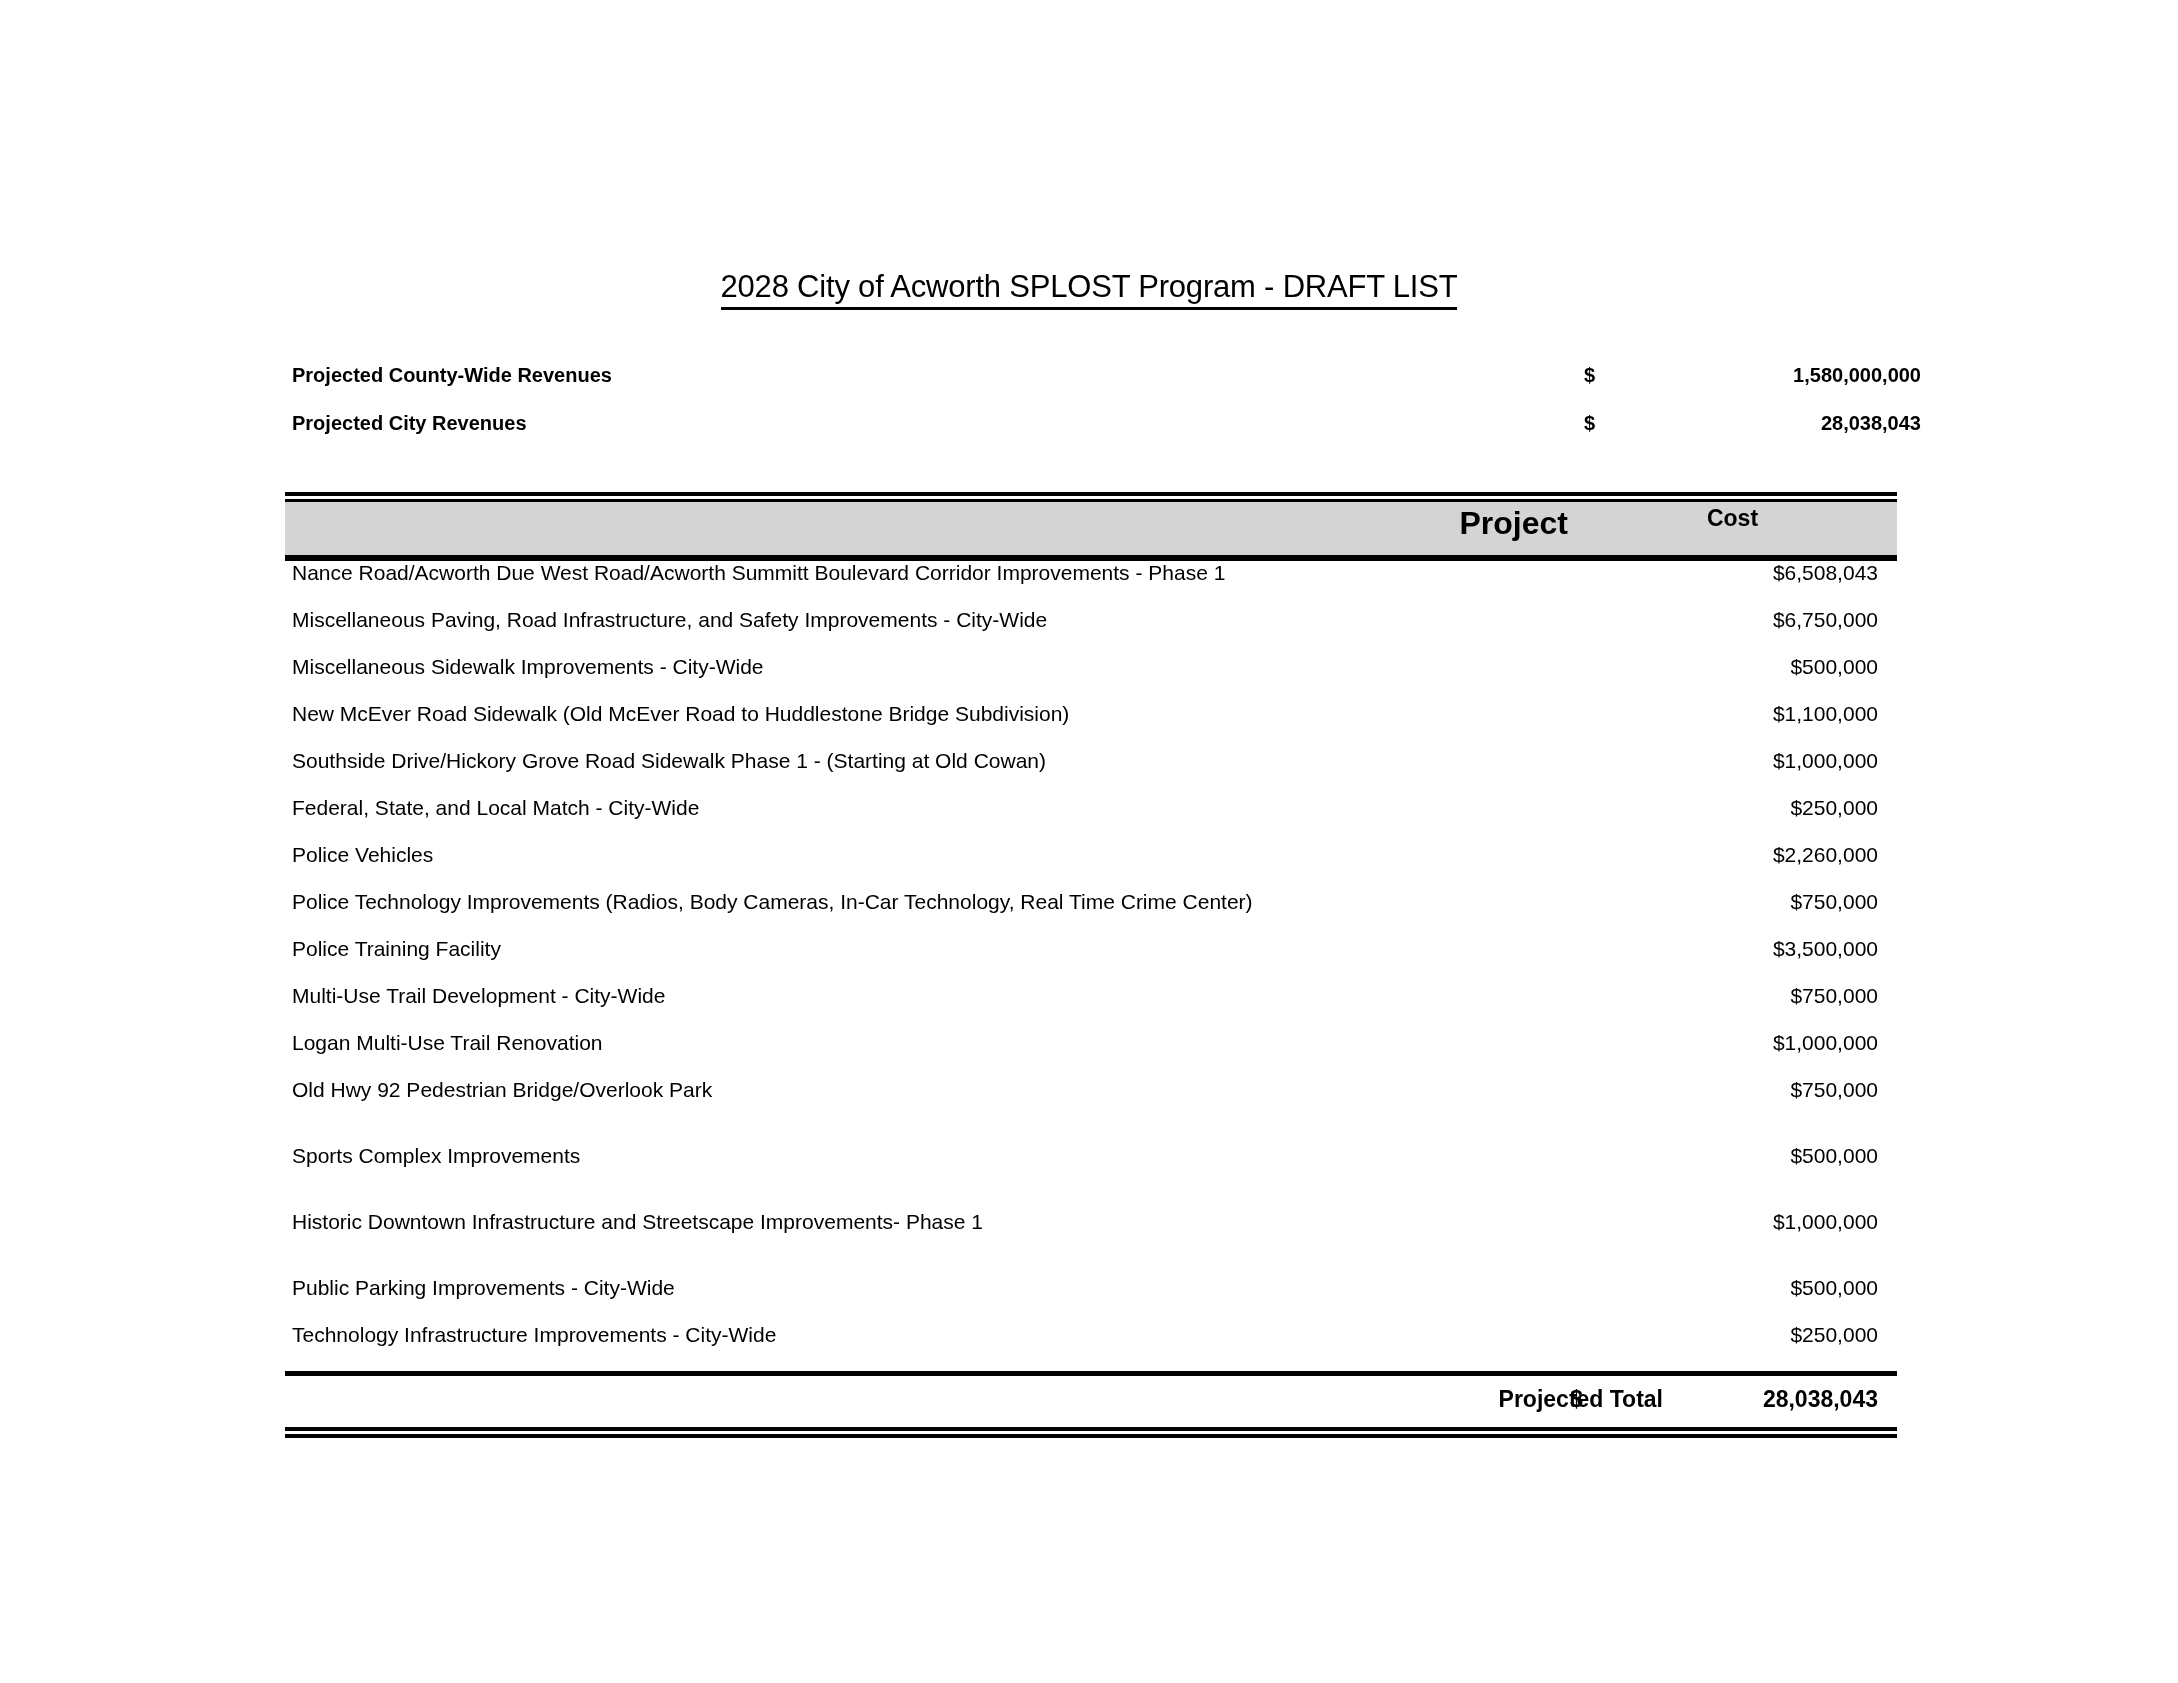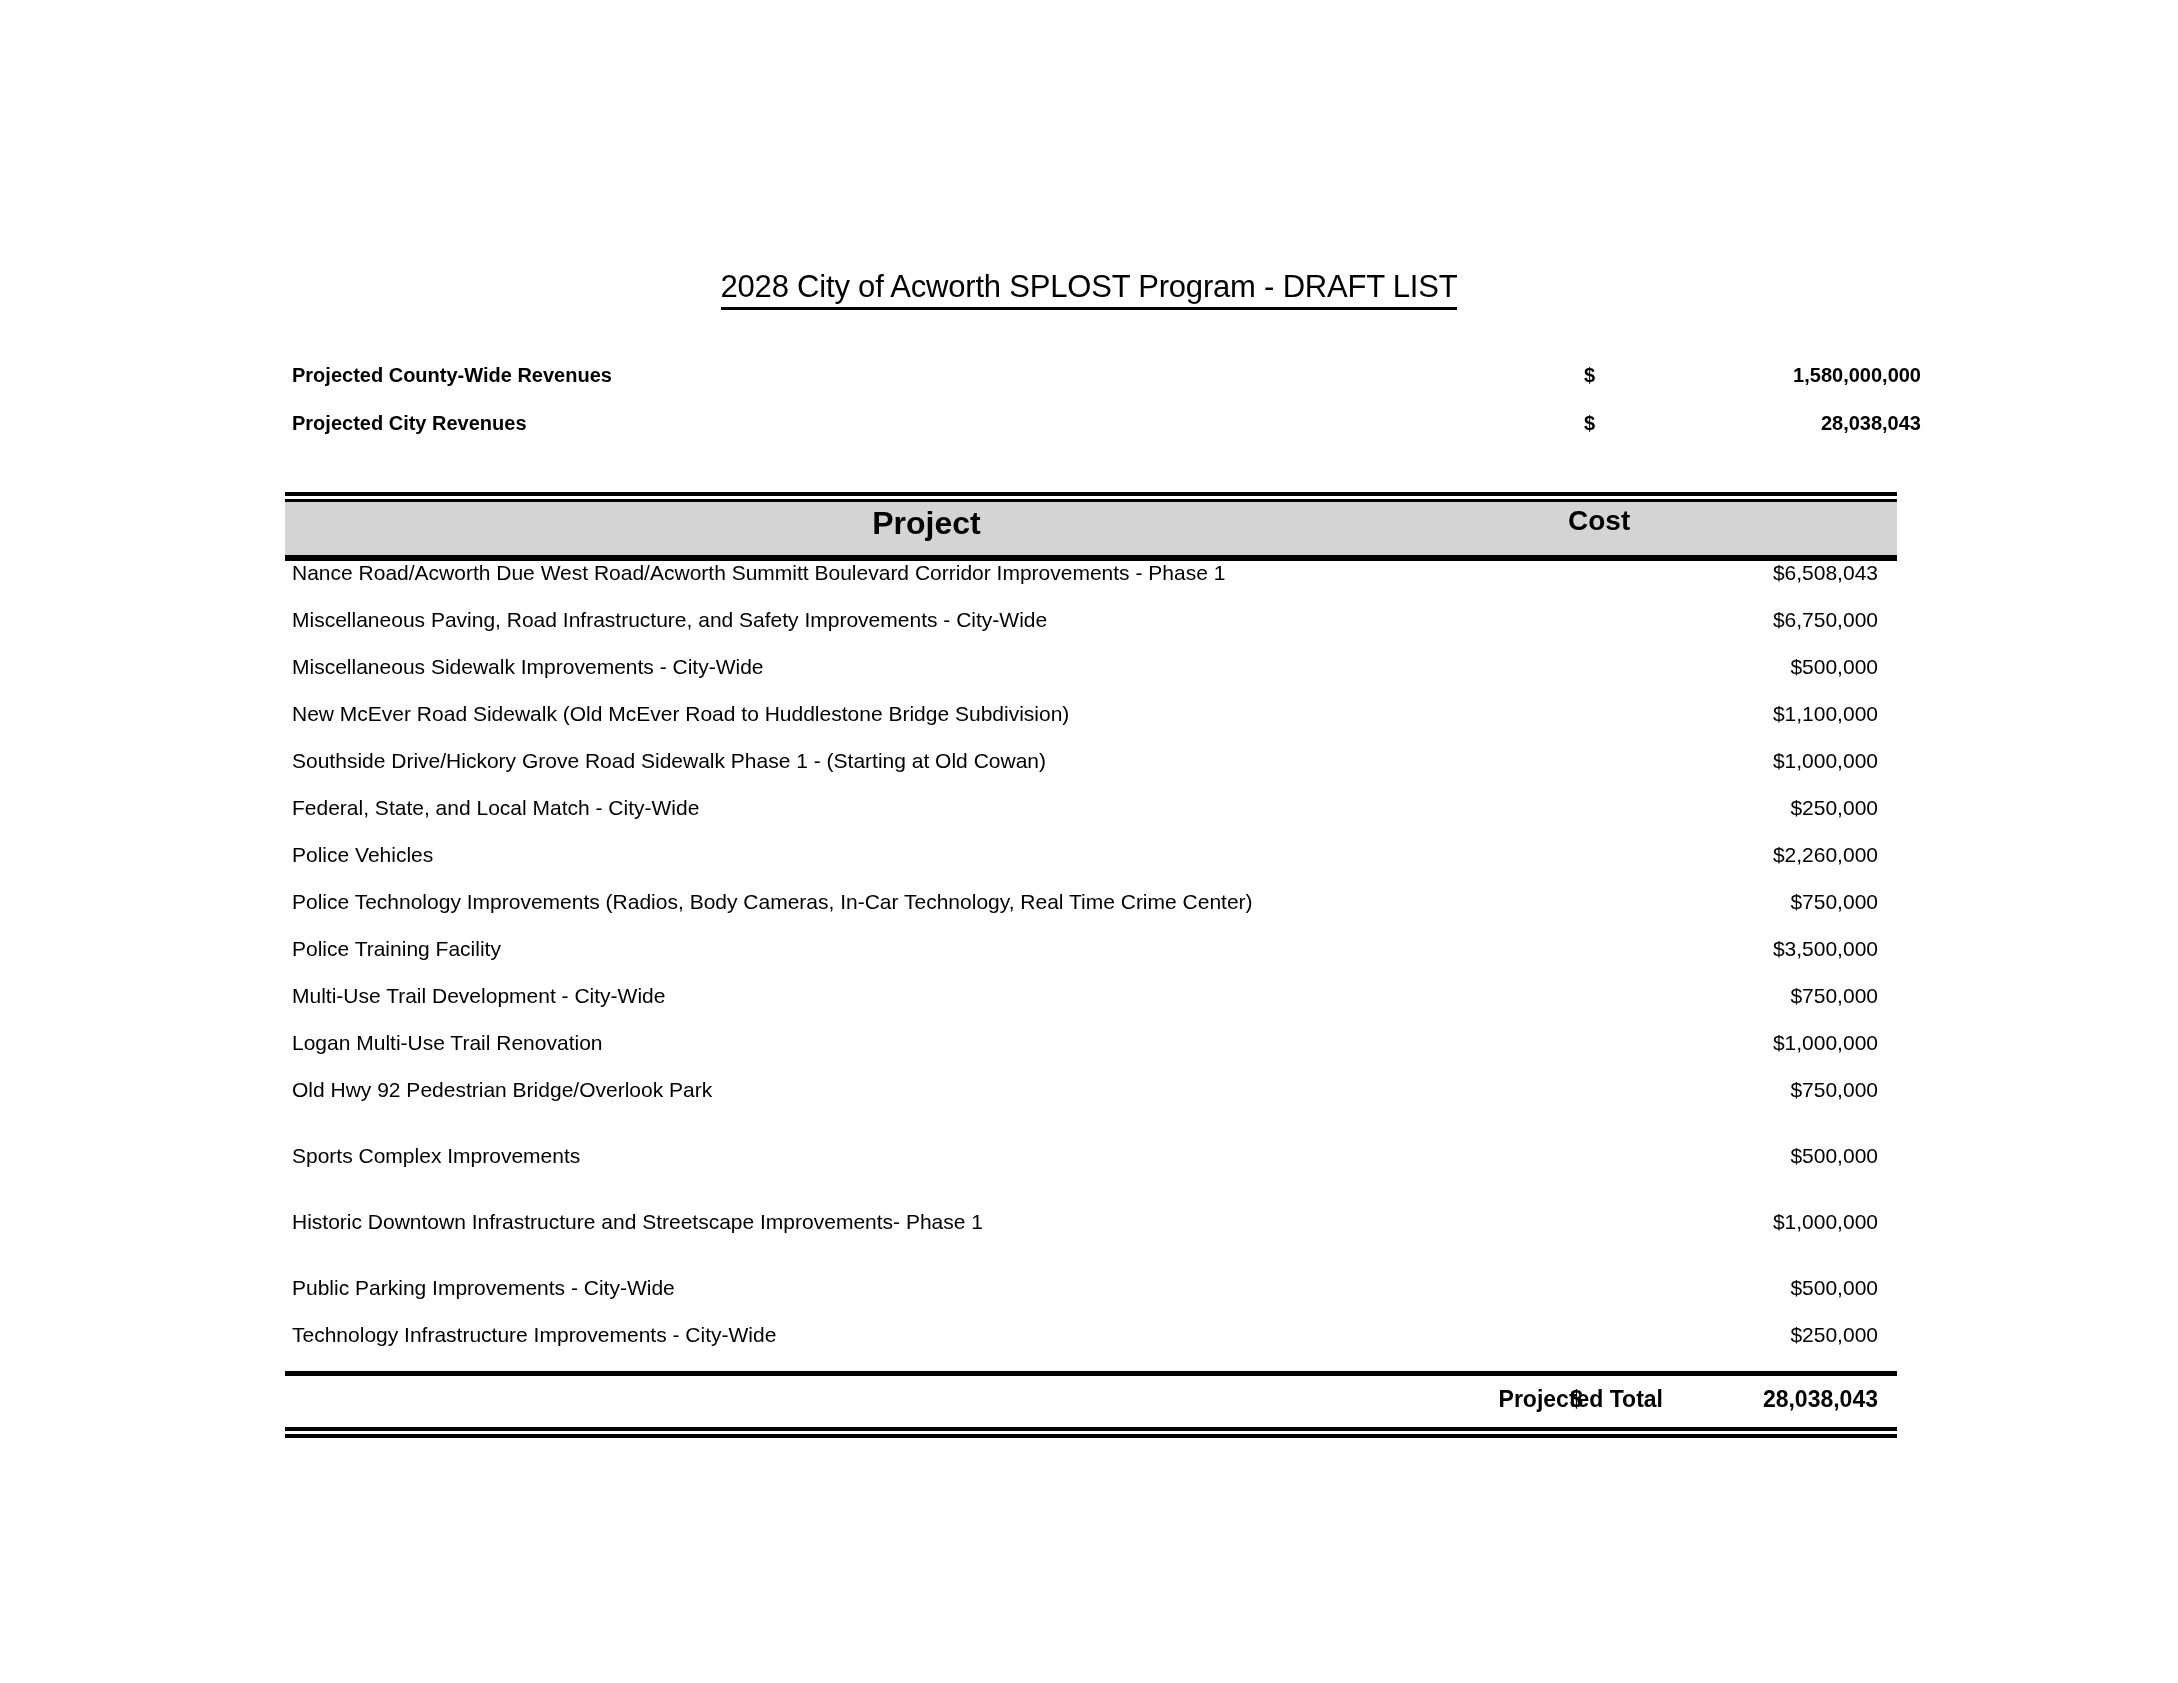--- a/index.html
+++ b/index.html
@@ -93,31 +93,31 @@
     background: #d4d4d4;
     border-bottom: 6px solid #000;
     height: 53px;
     position: relative;
   }
   .th-project {
     position: absolute;
     left: 0;
     right: 329px;
     top: 3px;
-    text-align: center;
+    text-align: right;
     font-size: 32px;
     font-weight: bold;
   }
   .th-cost {
     position: absolute;
     right: 0;
     width: 329px;
     top: 3px;
-    text-align: left;
-    font-size: 28px;
+    text-align: center;
+    font-size: 23px;
     font-weight: bold;
   }
 
   .rows {
     position: relative;
   }
   .row {
     position: relative;
     height: 47px;
     font-size: 21px;

